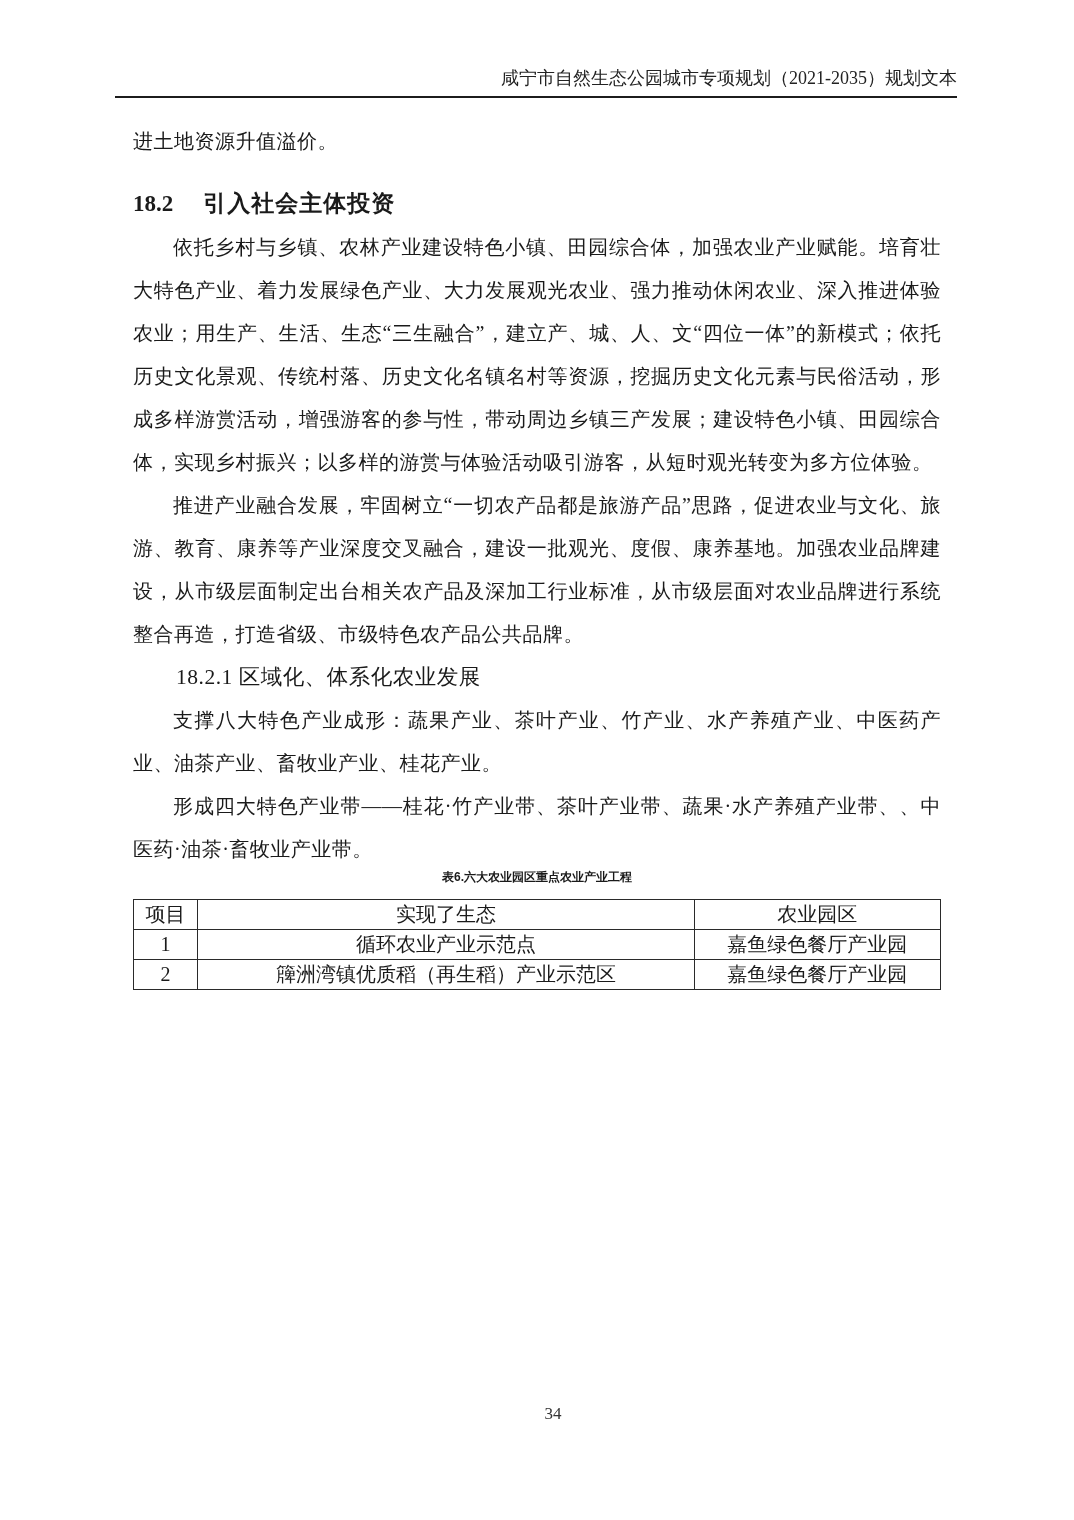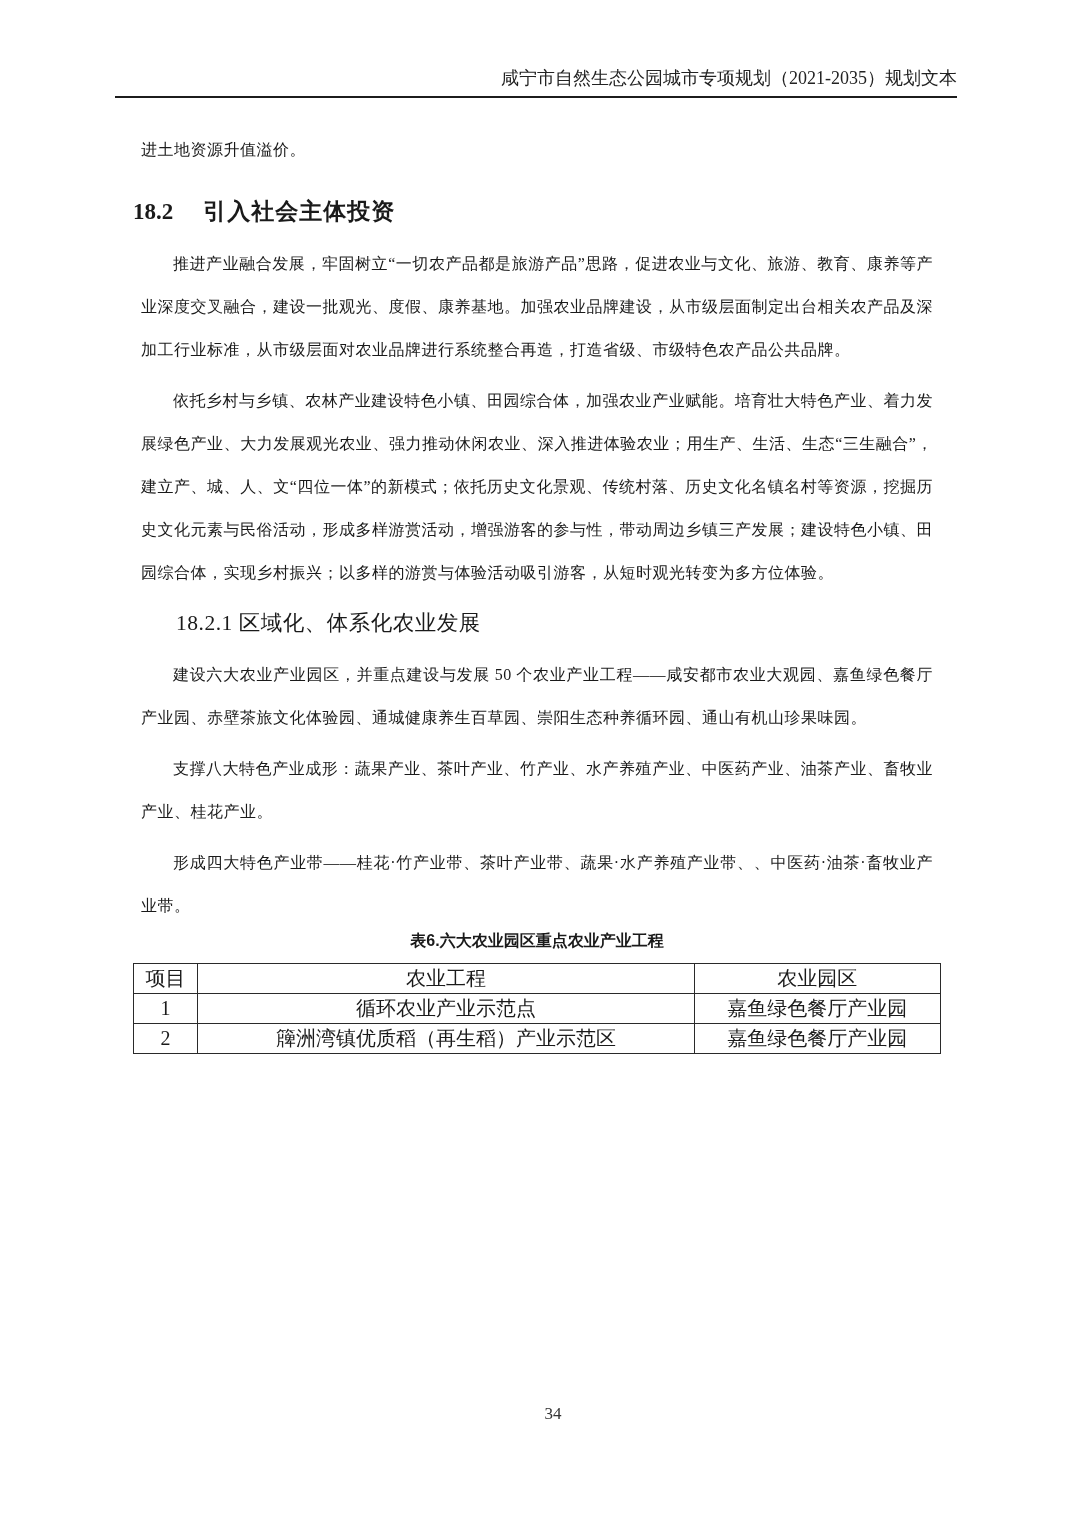--- a/index.html
+++ b/index.html
@@ -36,22 +36,22 @@
     background: #1c1c1c;
   }
   
   .content {
     position: absolute;
     top: 120px;
     left: 133px;
     width: 808px;
   }
   p.body-text {
-    margin: 8px;
-    font-size: 16px;
+    margin: 0;
+    font-size: 20px;
     line-height: 43px;
     text-align: justify;
     letter-spacing: 0.5px;
   }
   p.indent { text-indent: 2em; }
 
   .section-heading {
     margin: 18px 0 0 0;
     font-size: 23px;
     line-height: 44px;
@@ -72,21 +72,21 @@
     font-size: 21.5px;
     line-height: 43px;
     font-weight: normal;
     text-indent: 2em;
     letter-spacing: 0.5px;
   }
 
   
   .table-caption {
     margin: -8px 0 8px 0;
-    font-size: 16px;
+    font-size: 12px;
     line-height: 28px;
     font-weight: bold;
     text-align: center;
     font-family: "Liberation Sans", "DejaVu Sans", sans-serif;
   }
   table.data-table {
     margin-top: 4px;
     border-collapse: collapse;
     width: 808px;
     table-layout: fixed;
@@ -129,44 +129,43 @@
 
   <div class="content">
 
     <p class="body-text">进土地资源升值溢价。</p>
 
 
     <h2 class="section-heading">
       <span class="sec-num">18.2</span><span class="sec-title">引入社会主体投资</span>
     </h2>
 
+    <p class="body-text indent">依托乡村与乡镇、农林产业建设特色小镇、田园综合体，加强农业产业赋能。培育壮大特色产业、着力发展绿色产业、大力发展观光农业、强力推动休闲农业、深入推进体验农业；用生产、生活、生态“三生融合”，建立产、城、人、文“四位一体”的新模式；依托历史文化景观、传统村落、历史文化名镇名村等资源，挖掘历史文化元素与民俗活动，形成多样游赏活动，增强游客的参与性，带动周边乡镇三产发展；建设特色小镇、田园综合体，实现乡村振兴；以多样的游赏与体验活动吸引游客，从短时观光转变为多方位体验。</p>
+
     <p class="body-text indent after-heading">推进产业融合发展，牢固树立“一切农产品都是旅游产品”思路，促进农业与文化、旅游、教育、康养等产业深度交叉融合，建设一批观光、度假、康养基地。加强农业品牌建设，从市级层面制定出台相关农产品及深加工行业标准，从市级层面对农业品牌进行系统整合再造，打造省级、市级特色农产品公共品牌。</p>
-
-    <p class="body-text indent">依托乡村与乡镇、农林产业建设特色小镇、田园综合体，加强农业产业赋能。培育壮大特色产业、着力发展绿色产业、大力发展观光农业、强力推动休闲农业、深入推进体验农业；用生产、生活、生态“三生融合”，建立产、城、人、文“四位一体”的新模式；依托历史文化景观、传统村落、历史文化名镇名村等资源，挖掘历史文化元素与民俗活动，形成多样游赏活动，增强游客的参与性，带动周边乡镇三产发展；建设特色小镇、田园综合体，实现乡村振兴；以多样的游赏与体验活动吸引游客，从短时观光转变为多方位体验。</p>
 
     <p class="subsection-heading">18.2.1 区域化、体系化农业发展</p>
 
-    <p class="body-text indent after-heading">建设六大农业产业园区，并重点建设与发展 50 个农业产业工程——咸安都市农业大观园、嘉鱼绿色餐厅产业园、赤壁茶旅文化体验园、通城健康养生百草园、崇阳生态种养循环园、通山有机山珍果味园。</p>
 
     <p class="body-text indent">支撑八大特色产业成形：蔬果产业、茶叶产业、竹产业、水产养殖产业、中医药产业、油茶产业、畜牧业产业、桂花产业。</p>
 
     <p class="body-text indent">形成四大特色产业带——桂花·竹产业带、茶叶产业带、蔬果·水产养殖产业带、、中医药·油茶·畜牧业产业带。</p>
 
     <p class="table-caption">表6.六大农业园区重点农业产业工程</p>
 
     <table class="data-table">
       <colgroup>
         <col class="col-no">
         <col class="col-proj">
         <col class="col-park">
       </colgroup>
       <thead>
         <tr>
           <th>项目</th>
-          <th>农业工程</th>
+          <th>实现了生态</th>
           <th>农业园区</th>
         </tr>
       </thead>
       <tbody>
         <tr>
           <td>1</td>
           <td>循环农业产业示范点</td>
           <td>嘉鱼绿色餐厅产业园</td>
         </tr>
         <tr>

